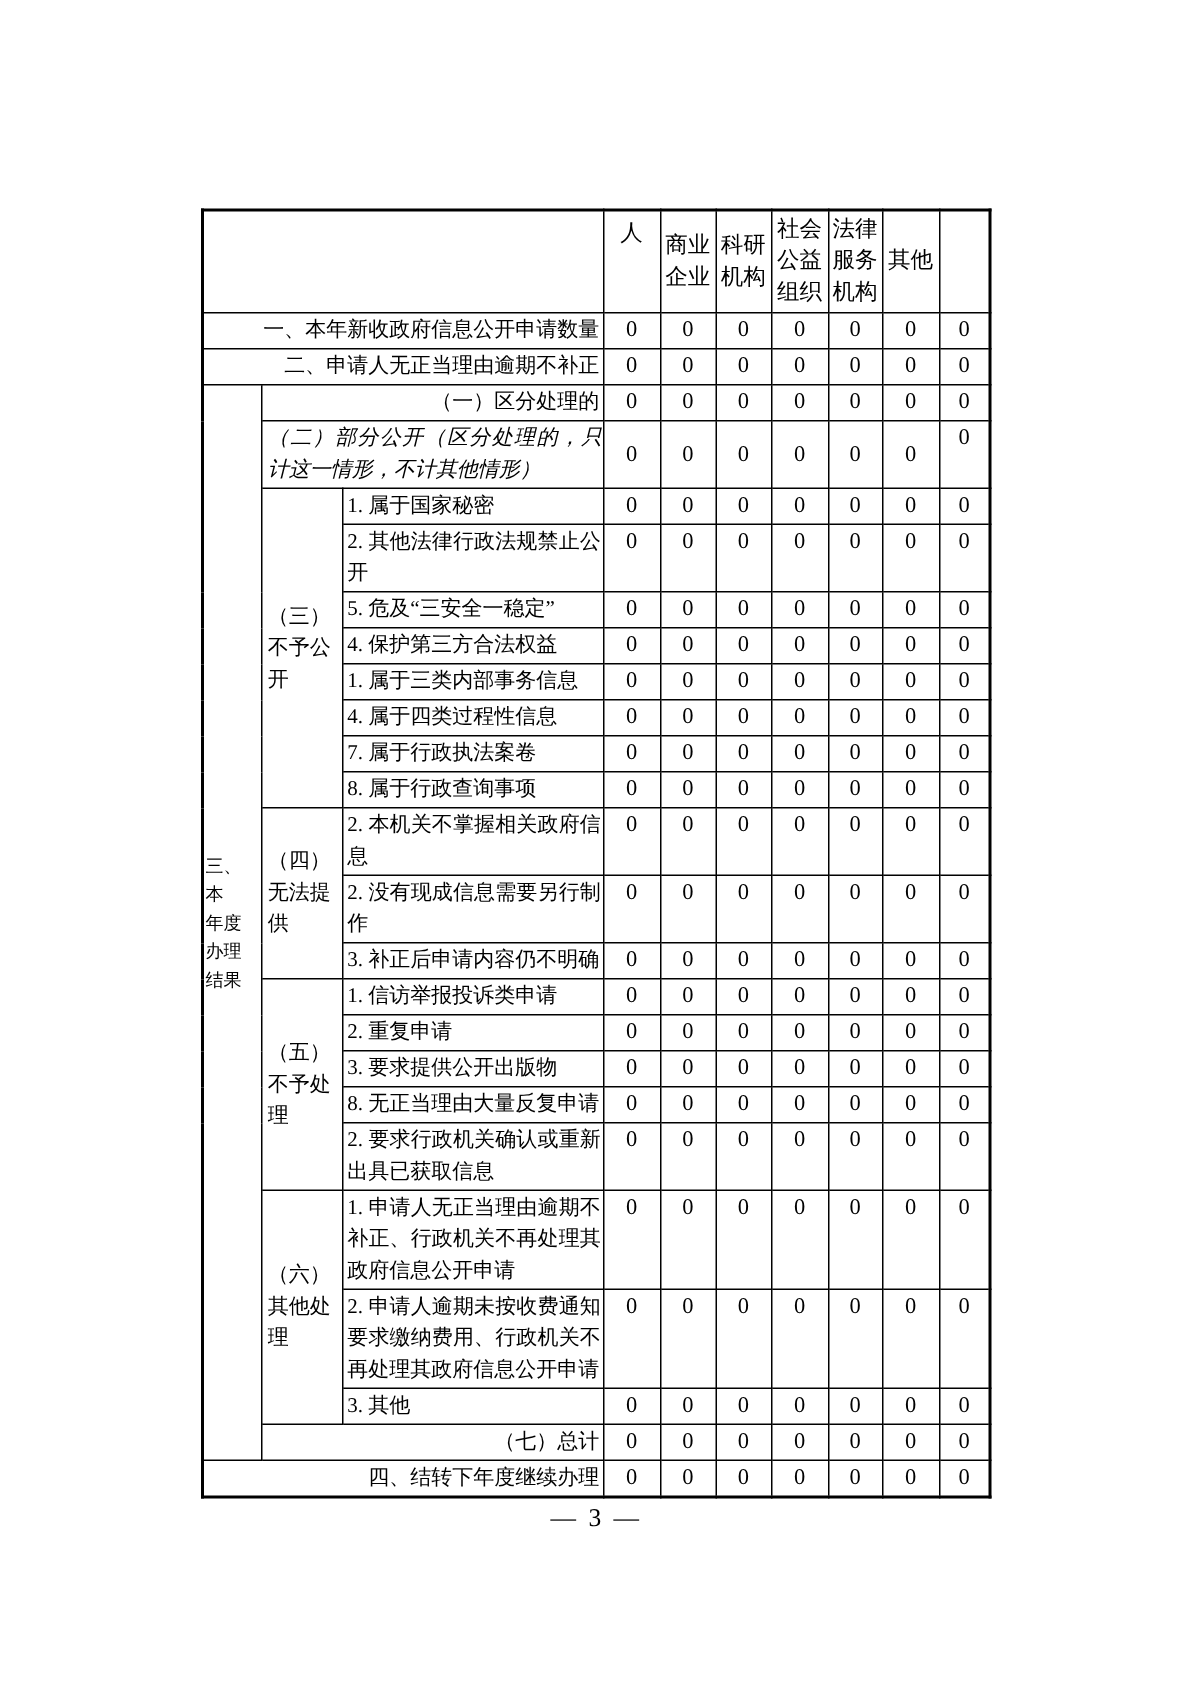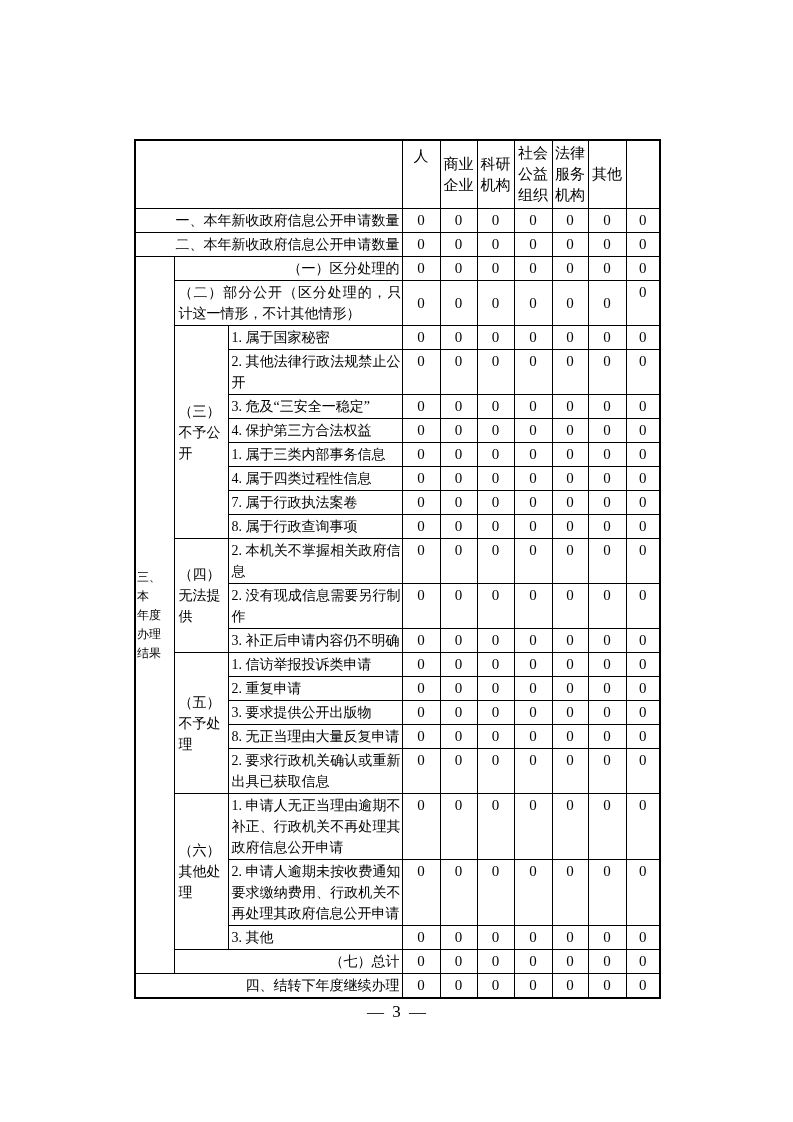--- a/index.html
+++ b/index.html
@@ -61,21 +61,21 @@
     margin-top: 20px;
   }
   td.v {
     text-align: center;
     vertical-align: top;
     font-size: 15px;
     padding: 1px 0;
   }
   tr.vmid td.v { vertical-align: middle; }
   tr.vmid td.v:last-child { vertical-align: top; }
-  .kai { }
+  .kai { font-style: italic; }
   .footer {
     position: absolute;
     top: 1001px;
     left: 0;
     width: 100%;
     text-align: center;
     font-size: 17px;
     line-height: 22px;
     word-spacing: 4px;
   }
@@ -121,21 +121,21 @@
       <td class="v">0</td>
           <td class="v">0</td>
           <td class="v">0</td>
           <td class="v">0</td>
           <td class="v">0</td>
           <td class="v">0</td>
           <td class="v">0</td>
         </tr>
 
       <tr>
-        <td class="lbl" colspan="3">二、本年新收政府信息公开申请数量</td>
+        <td class="lbl" colspan="3">二、申请人无正当理由逾期不补正</td>
       <td class="v">0</td>
           <td class="v">0</td>
           <td class="v">0</td>
           <td class="v">0</td>
           <td class="v">0</td>
           <td class="v">0</td>
           <td class="v">0</td>
         </tr>
 
       <tr>
@@ -181,21 +181,21 @@
         <td class="item">2. 其他法律行政法规禁止公开</td>
       <td class="v">0</td>
           <td class="v">0</td>
           <td class="v">0</td>
           <td class="v">0</td>
           <td class="v">0</td>
           <td class="v">0</td>
           <td class="v">0</td>
         </tr>
       <tr>
-        <td class="item">3. 危及“三安全一稳定”</td>
+        <td class="item">5. 危及“三安全一稳定”</td>
       <td class="v">0</td>
           <td class="v">0</td>
           <td class="v">0</td>
           <td class="v">0</td>
           <td class="v">0</td>
           <td class="v">0</td>
           <td class="v">0</td>
         </tr>
       <tr>
         <td class="item">4. 保护第三方合法权益</td>

